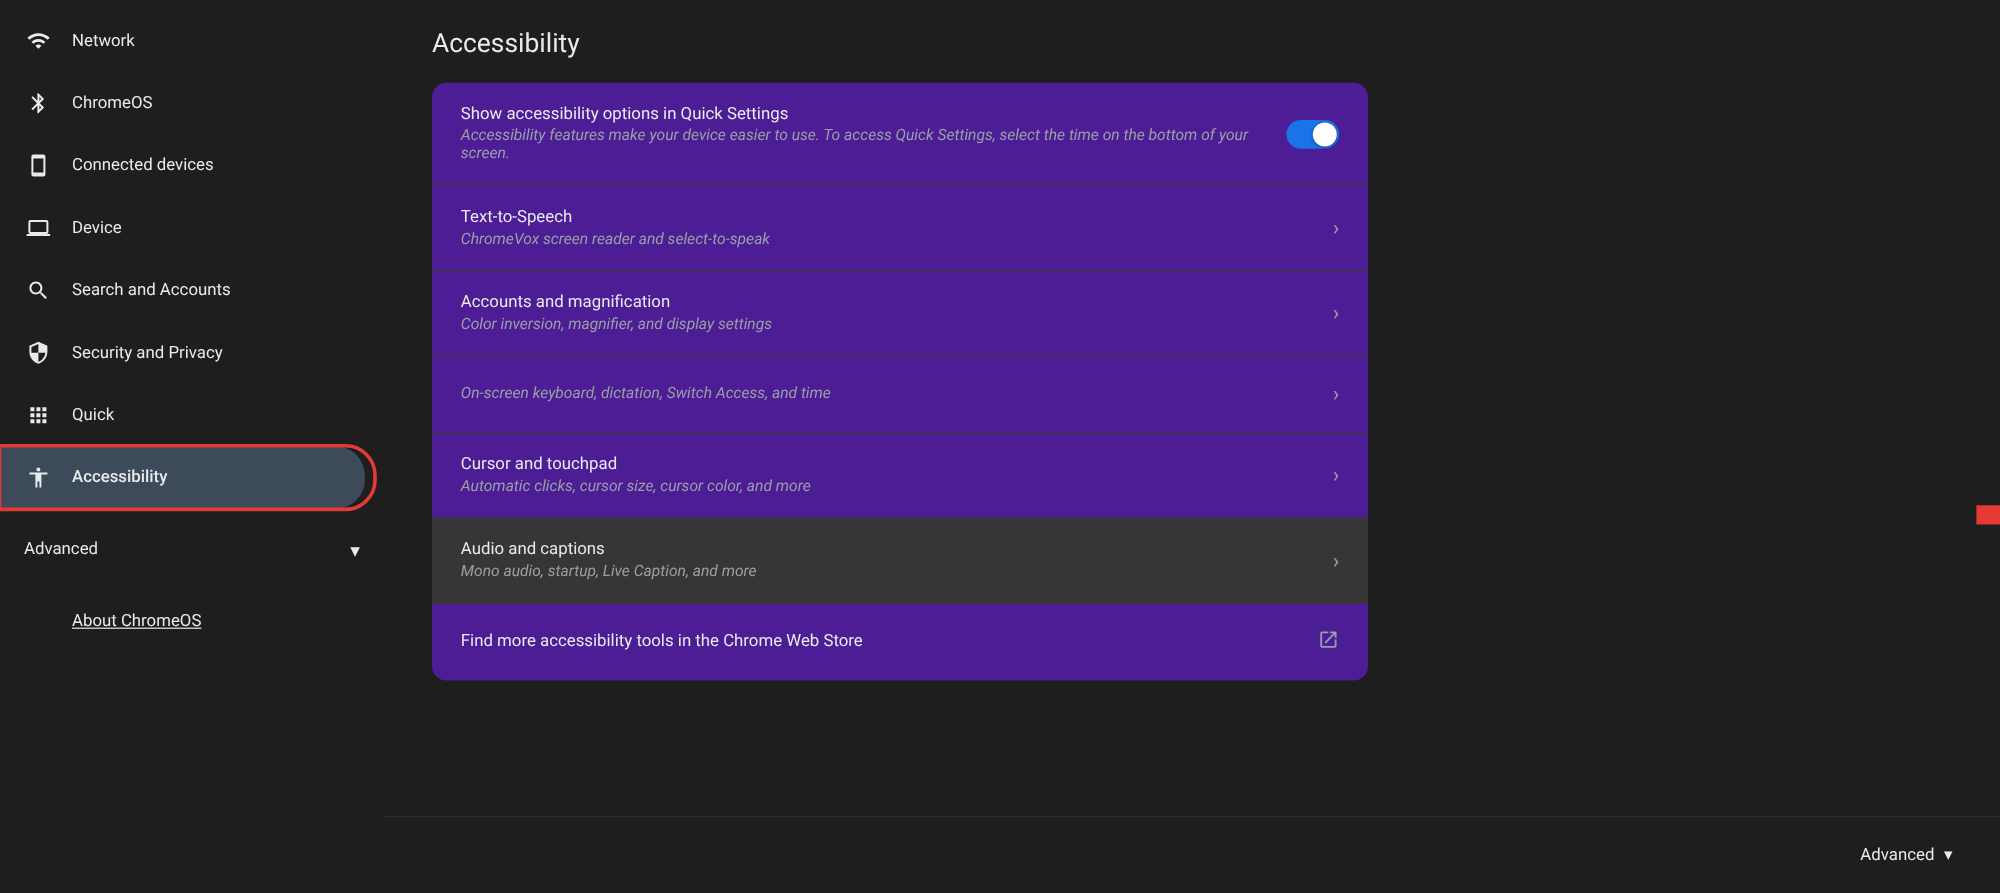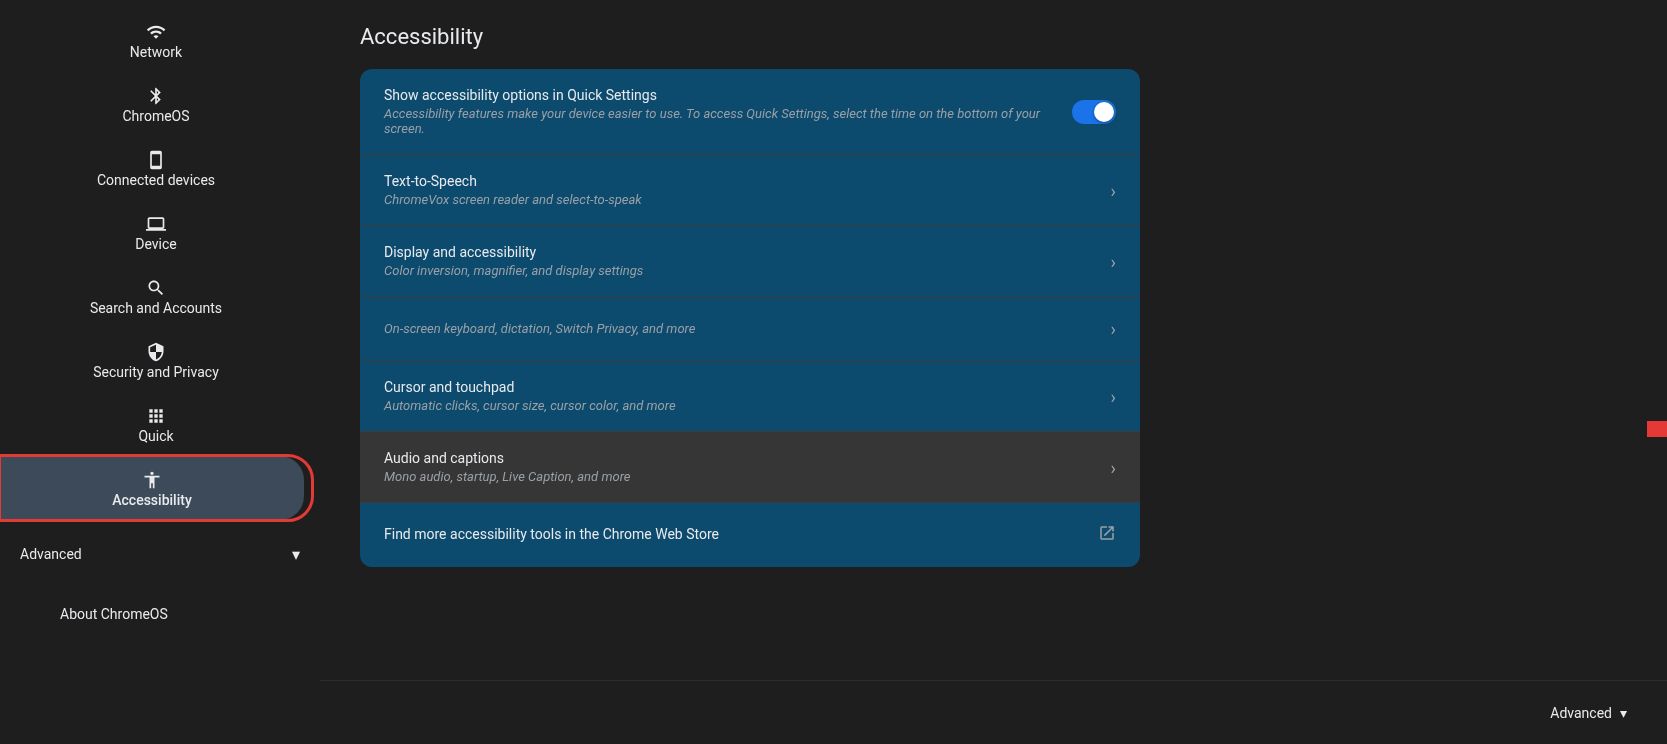--- a/index.html
+++ b/index.html
@@ -26,23 +26,22 @@
       overflow-y: auto;
     }
 
     .sidebar-item {
       display: flex;
       align-items: center;
       padding: 12px 20px;
       cursor: pointer;
       border-radius: 0 24px 24px 0;
       margin-right: 8px;
-      gap: 0;
+      gap: 16px;
       min-height: 52px;
-      flex-direction: column;
     }
 
     .sidebar-item.active {
       background: #3c4a5a;
     }
 
     .sidebar-item .icon {
       width: 24px;
       height: 24px;
       display: flex;
@@ -82,20 +81,21 @@
       color: #e8eaed;
       font-size: 16px;
     }
 
     .sidebar-about {
       display: flex;
       align-items: center;
       padding: 12px 20px;
       cursor: pointer;
       min-height: 52px;
+      text-decoration: underline;
     }
 
     .sidebar-about .label {
       font-size: 14px;
       color: #e8eaed;
       padding-left: 40px;
     }
 
     
     .accessibility-wrapper {
@@ -124,21 +124,21 @@
     }
 
     .page-title {
       font-size: 22px;
       font-weight: 400;
       color: #e8eaed;
       margin-bottom: 20px;
     }
 
     .settings-card {
-      background: #0c4a6e;
+      background: #4c1d95;
       border-radius: 12px;
       overflow: hidden;
       max-width: 780px;
     }
 
     .settings-row {
       display: flex;
       align-items: center;
       padding: 18px 24px;
       border-bottom: 1px solid #3c3c3c;
@@ -368,31 +368,31 @@
           <div class="settings-row-title">Text-to-Speech</div>
           <div class="settings-row-subtitle">ChromeVox screen reader and select-to-speak</div>
         </div>
         <div class="settings-row-action">
           <span class="chevron-right">›</span>
         </div>
       </div>
 
       <div class="settings-row">
         <div class="settings-row-content">
-          <div class="settings-row-title">Display and accessibility</div>
+          <div class="settings-row-title">Accounts and magnification</div>
           <div class="settings-row-subtitle">Color inversion, magnifier, and display settings</div>
         </div>
         <div class="settings-row-action">
           <span class="chevron-right">›</span>
         </div>
       </div>
 
       <div class="settings-row">
         <div class="settings-row-content">
-          <div class="settings-row-subtitle">On-screen keyboard, dictation, Switch Privacy, and more</div>
+          <div class="settings-row-subtitle">On-screen keyboard, dictation, Switch Access, and time</div>
         </div>
         <div class="settings-row-action">
           <span class="chevron-right">›</span>
         </div>
       </div>
 
       <div class="settings-row" style="position:relative;">
         <div class="settings-row-content">
           <div class="settings-row-title">Cursor and touchpad</div>
           <div class="settings-row-subtitle">Automatic clicks, cursor size, cursor color, and more</div>

